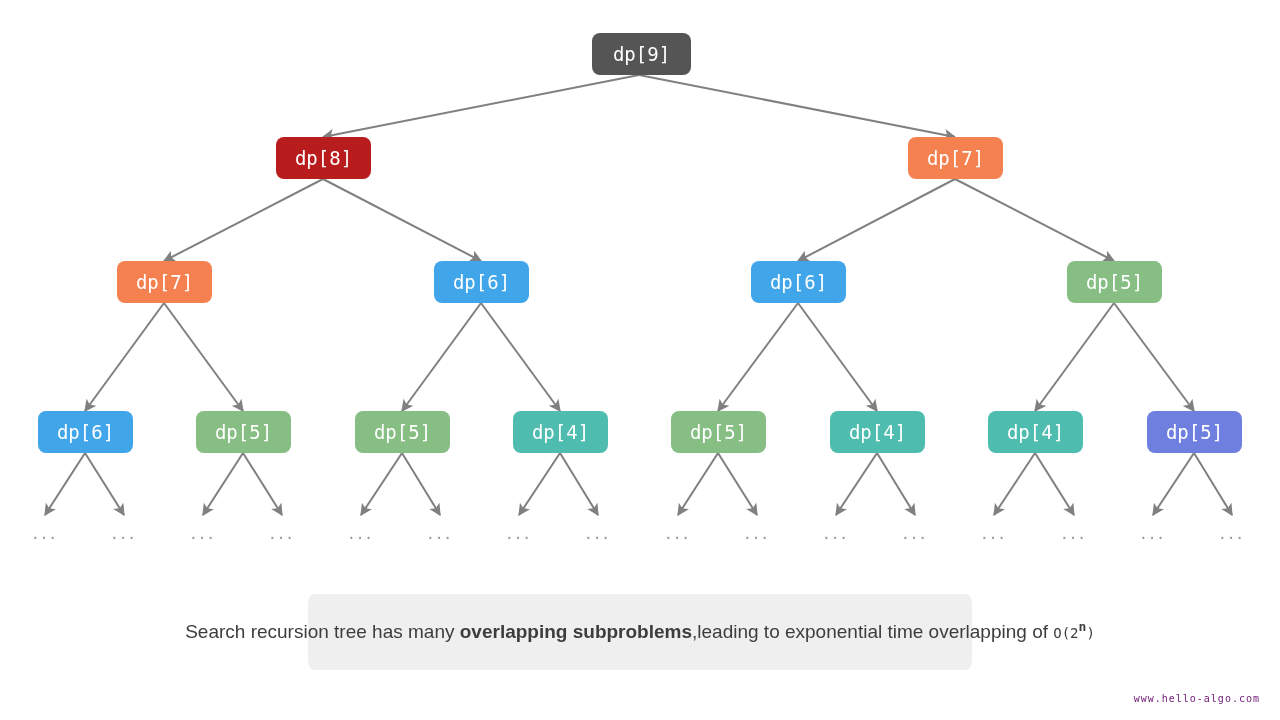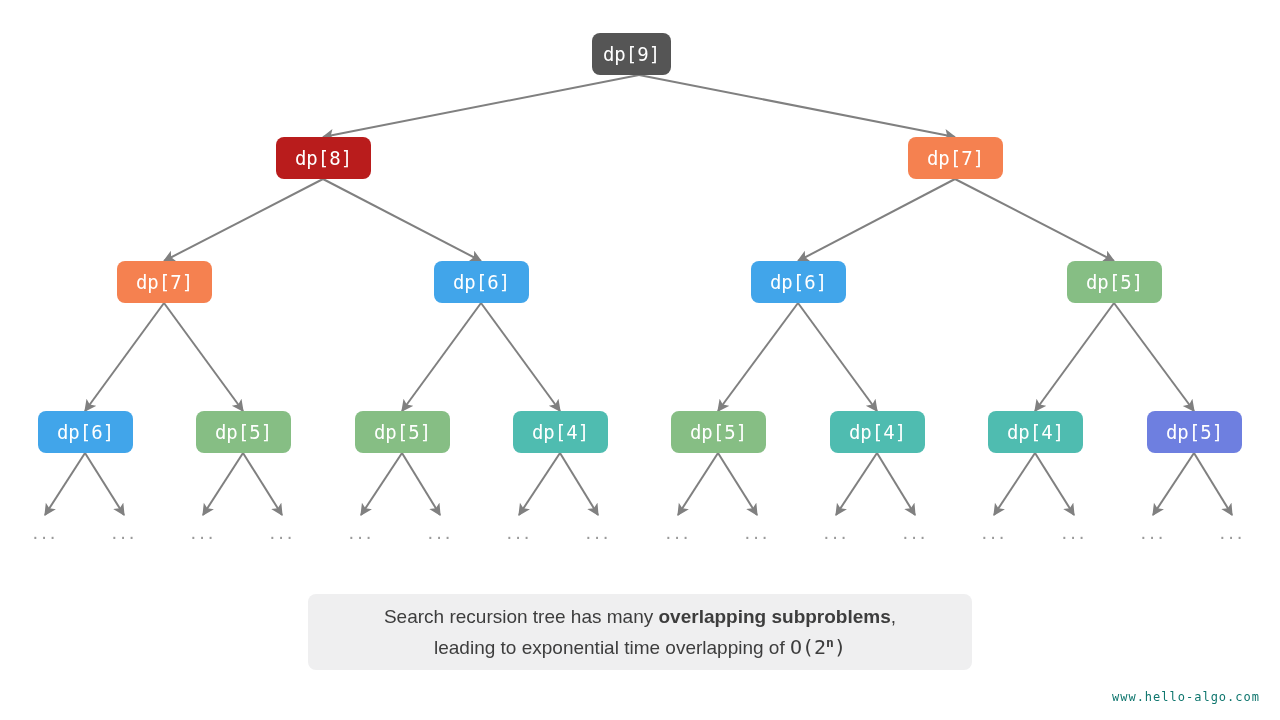--- a/index.html
+++ b/index.html
@@ -55,53 +55,52 @@
   }
   #caption-box {
     position: absolute;
     left: 308px;
     top: 594px;
     width: 664px;
     height: 76px;
     background: #efeff0;
     border-radius: 8px;
     display: flex;
-    flex-direction: column;
     align-items: center;
     justify-content: center;
     box-sizing: border-box;
   }
   .caption-line {
     color: #3d3d3d;
     font-size: 19px;
     line-height: 30px;
     text-align: center;
     white-space: nowrap;
   }
   .caption-line b {
     font-weight: bold;
   }
   .mono-inline {
     font-family: "DejaVu Sans Mono", "Liberation Mono", monospace;
-    font-size: 20px;
+    font-size: 14px;
   }
   .sup-n {
     font-family: "DejaVu Sans Mono", "Liberation Mono", monospace;
     font-weight: bold;
     font-size: 13px;
     vertical-align: super;
     line-height: 0;
   }
   #watermark {
     position: absolute;
     right: 20px;
     bottom: 16px;
-    color: #0f766e;
+    color: #701a75;
     font-family: "DejaVu Sans Mono", "Liberation Mono", monospace;
-    font-size: 12px;
+    font-size: 10px;
     letter-spacing: 1px;
     margin-top: 20px;
   }
 </style>
 </head>
 <body>
 
 <div id="canvas">
 
   <svg id="edges" viewBox="0 0 1280 720">
@@ -138,21 +137,21 @@
         <line x1="877" y1="453" x2="836" y2="515" stroke="#808080" stroke-width="2" marker-end="url(#arrowhead)"></line>
         <line x1="877" y1="453" x2="915" y2="515" stroke="#808080" stroke-width="2" marker-end="url(#arrowhead)"></line>
         <line x1="1035" y1="453" x2="994" y2="515" stroke="#808080" stroke-width="2" marker-end="url(#arrowhead)"></line>
         <line x1="1035" y1="453" x2="1074" y2="515" stroke="#808080" stroke-width="2" marker-end="url(#arrowhead)"></line>
         <line x1="1194" y1="453" x2="1153" y2="515" stroke="#808080" stroke-width="2" marker-end="url(#arrowhead)"></line>
         <line x1="1194" y1="453" x2="1232" y2="515" stroke="#808080" stroke-width="2" marker-end="url(#arrowhead)"></line>
       </g>
   </svg>
 
   <div id="node-layer">
-      <div class="node" style="left: 592px; top: 33px; width: 79px; background: rgb(85, 85, 85);">dp[9]</div>
+      <div class="node" style="left: 592px; top: 33px; width: 99px; background: rgb(85, 85, 85);">dp[9]</div>
       <div class="node" style="left: 276px; top: 137px; width: 95px; background: #b91c1c;">dp[8]</div>
       <div class="node" style="left: 908px; top: 137px; width: 95px; background: rgb(245, 129, 80);">dp[7]</div>
       <div class="node" style="left: 117px; top: 261px; width: 95px; background: rgb(245, 129, 80);">dp[7]</div>
       <div class="node" style="left: 434px; top: 261px; width: 95px; background: rgb(65, 165, 234);">dp[6]</div>
       <div class="node" style="left: 751px; top: 261px; width: 95px; background: rgb(65, 165, 234);">dp[6]</div>
       <div class="node" style="left: 1067px; top: 261px; width: 95px; background: rgb(134, 190, 132);">dp[5]</div>
       <div class="node" style="left: 38px; top: 411px; width: 95px; background: rgb(65, 165, 234);">dp[6]</div>
       <div class="node" style="left: 196px; top: 411px; width: 95px; background: rgb(134, 190, 132);">dp[5]</div>
       <div class="node" style="left: 355px; top: 411px; width: 95px; background: rgb(134, 190, 132);">dp[5]</div>
       <div class="node" style="left: 513px; top: 411px; width: 95px; background: rgb(79, 188, 176);">dp[4]</div>

